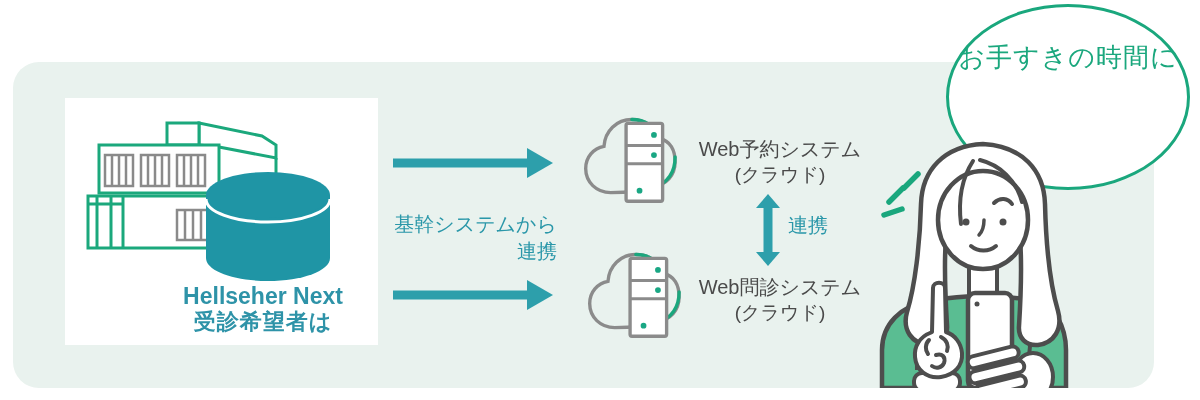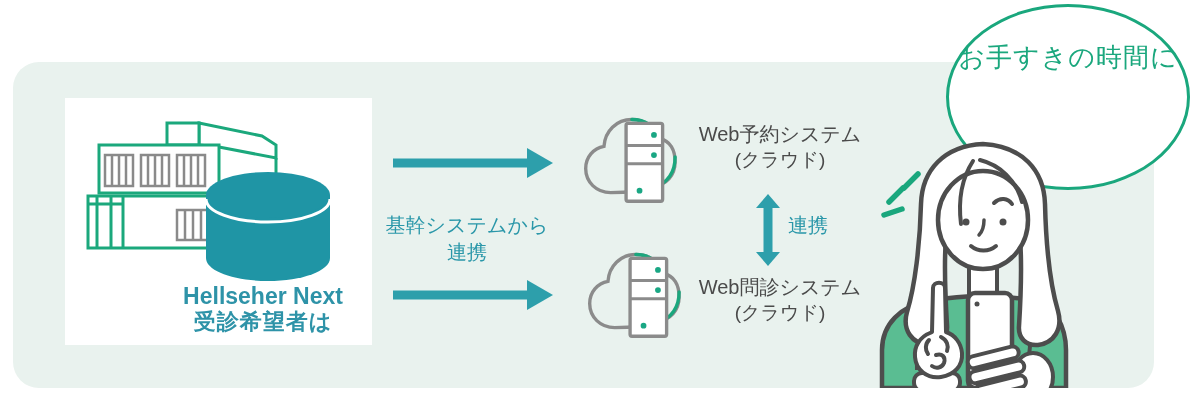--- a/index.html
+++ b/index.html
@@ -6,33 +6,33 @@
   body{
     width:1200px;height:400px;position:relative;background:#ffffff;
     font-family:"Liberation Sans","DejaVu Sans",sans-serif;overflow:hidden;
   }
   .panel{
     position:absolute;left:13px;top:62px;width:1141px;height:326px;
     background:#e9f2ee;border-radius:26px;z-index:1;
   }
   .source-box{
     position:absolute;left:65px;top:98px;width:307px;height:247px;
-    background:#ffffff;z-index:2;
+    background:#ffffff;z-index:2;padding-left:6px;
   }
   .source-box svg{position:absolute;left:0;top:0;}
   .db-label{
     position:absolute;left:117px;top:186px;width:162px;text-align:center;
     color:#2e93a8;z-index:3;
   }
   .db-label .l1{font-size:23px;font-weight:600;line-height:25px;}
   .db-label .l2{font-size:22px;font-weight:600;line-height:26px;letter-spacing:1px;}
   .h-arrow{position:absolute;z-index:2;}
   .flow-label{
-    position:absolute;left:377px;top:212px;width:180px;text-align:center;
-    color:#2a97a9;font-size:20px;line-height:27px;z-index:2;
+    position:absolute;left:377px;top:212px;width:180px;text-align:right;
+    color:#2a97a9;font-size:20px;line-height:27px;z-index:2;font-family:Liberation Mono, monospace;
   }
   .cloud-icon{position:absolute;width:100px;height:100px;z-index:2;}
   .sys-label{
     position:absolute;left:688px;width:184px;text-align:center;
     color:#4a4a4a;z-index:2;
   }
   .sys-label .name{font-size:20px;line-height:25px;}
   .sys-label .sub{font-size:19px;line-height:26px;}
   .v-arrow{position:absolute;left:756px;top:194px;z-index:2;}
   .link-label{
@@ -135,21 +135,21 @@
   <g>
     <rect x="50" y="15" width="38" height="81" rx="2" fill="#ffffff" stroke="#8b8b8b" stroke-width="3.5"></rect>
     <line x1="50" y1="38" x2="88" y2="38" stroke="#8b8b8b" stroke-width="3"></line>
     <line x1="50" y1="57" x2="88" y2="57" stroke="#8b8b8b" stroke-width="3"></line>
     <circle cx="79" cy="27" r="3" fill="#1aa784"></circle>
     <circle cx="79" cy="48" r="3" fill="#1aa784"></circle>
     <circle cx="64" cy="85" r="3" fill="#1aa784"></circle>
   </g>
 </svg>
 
-<div class="sys-label" style="top:122px;">
+<div class="sys-label" style="top:137px;">
   <div class="name">Web予約システム</div>
   <div class="sub">(クラウド)</div>
 </div>
 <div class="sys-label" style="top:275px;text-align:center;">
   <div class="name">Web問診システム</div>
   <div class="sub">(クラウド)</div>
 </div>
 
 <svg class="v-arrow" width="24" height="72" viewBox="0 0 24 72">
   <g fill="#2d9fab">

